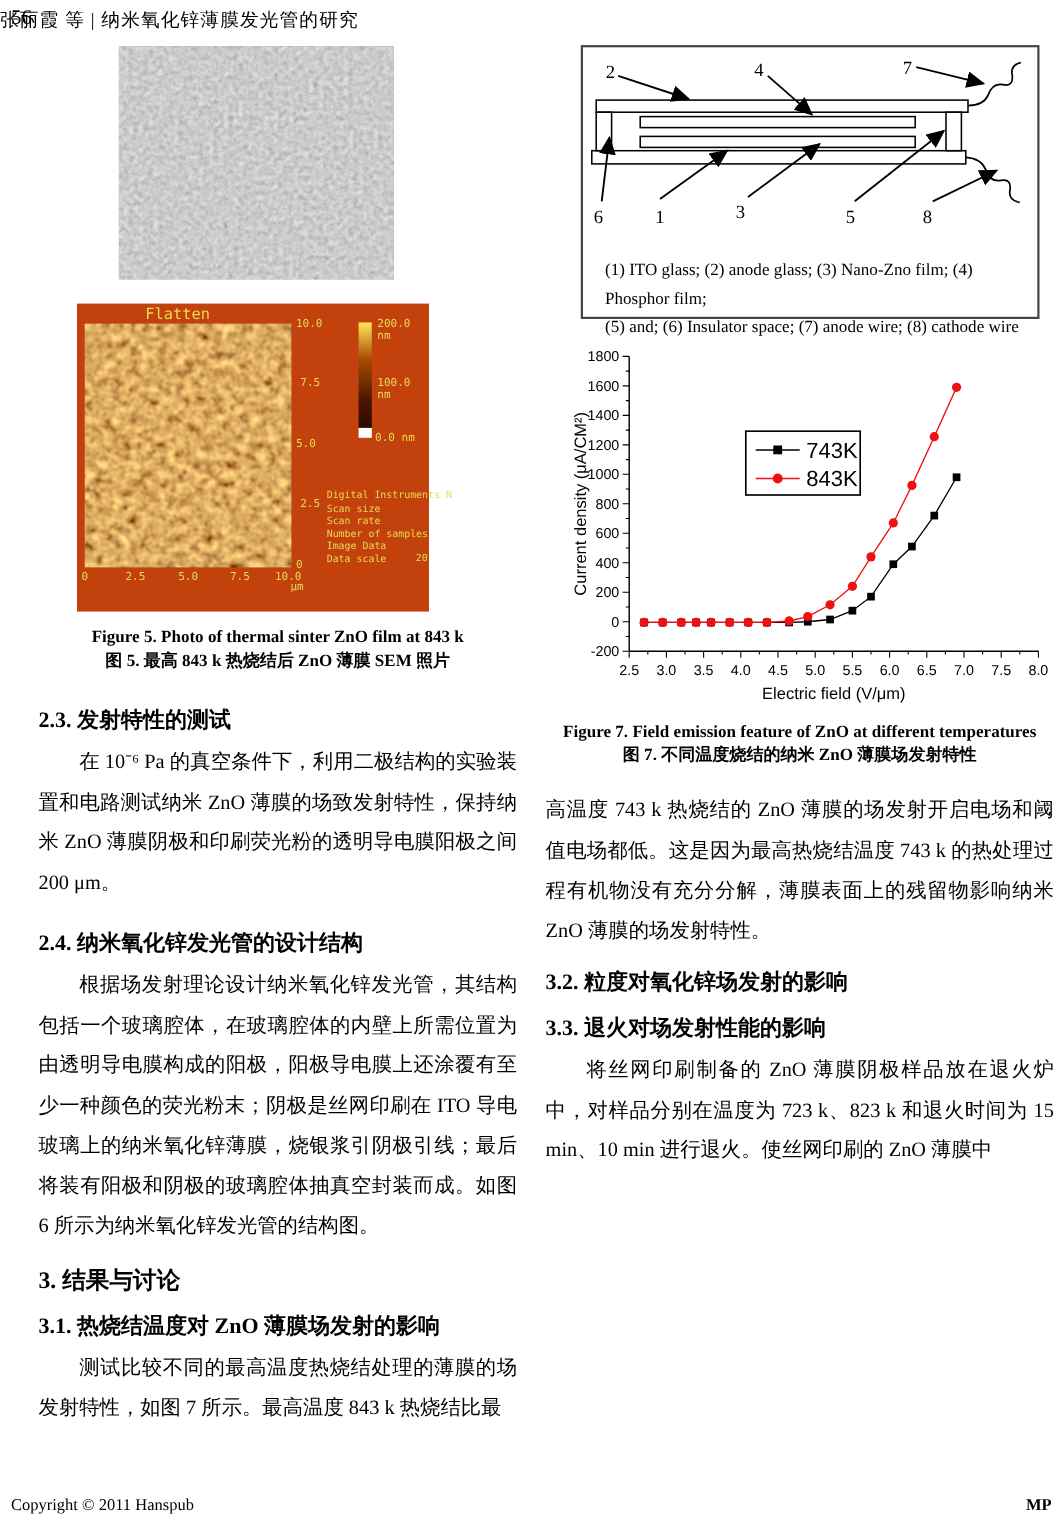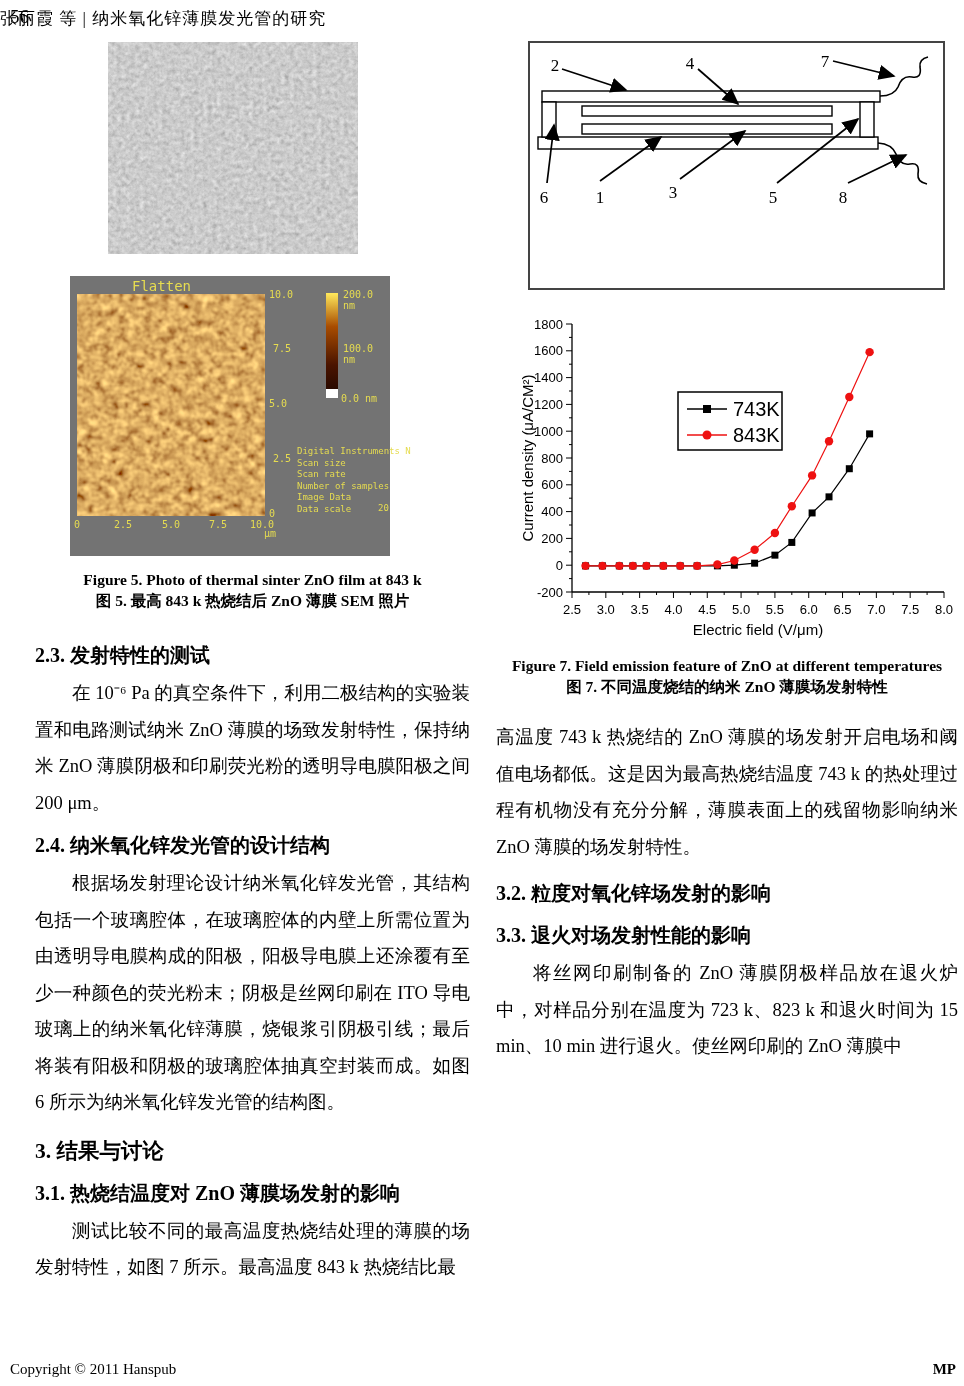--- a/index.html
+++ b/index.html
@@ -18,21 +18,21 @@
   .caption .en{font-size:15.5px;font-family:"Liberation Serif",serif;}
   .caption .zh{font-size:15.5px;}
   .heading{font-weight:bold;font-size:20px;margin:26px 0 0 0;line-height:28px;}
   .heading.big{font-size:21.5px;}
   .body-par{font-size:18.5px;line-height:36.5px;text-align:justify;margin:6px 0 0 0;text-indent:2em;}
   .body-par.noindent{text-indent:0;}
   
   .fig6-box{margin-left:32px;margin-top:1px;width:413px;height:245px;border:2px solid #444;background:#fff;position:relative;}
   .fig6-legend{position:absolute;left:20px;top:190px;width:380px;font-size:15.5px;line-height:26px;}
   
-  .afm-panel{position:relative;margin-left:35px;margin-top:22px;width:320px;height:280px;background:#737373;color:#e6dc50;}
+  .afm-panel{position:relative;margin-left:35px;margin-top:22px;width:320px;height:280px;background:#c2410c;color:#e6dc50;}
   .afm-title{position:absolute;left:62px;top:2px;font-size:14px;font-family:"DejaVu Sans Mono",monospace;}
   .afm-ticklabel{position:absolute;font-size:10px;font-family:"DejaVu Sans Mono",monospace;}
   .afm-info{position:absolute;left:227px;top:170px;font-size:9px;line-height:11.5px;font-family:"DejaVu Sans Mono",monospace;white-space:nowrap;}
   .afm-info-val{position:absolute;left:308px;top:227px;font-size:9px;font-family:"DejaVu Sans Mono",monospace;}
   .afm-scale-label{position:absolute;font-size:10px;font-family:"DejaVu Sans Mono",monospace;}
   .afm-unit{position:absolute;left:194px;top:252px;font-size:10px;font-family:"DejaVu Sans Mono",monospace;}
   
   .chart-wrap{margin-left:24px;margin-top:22px;width:440px;height:330px;}
   .tick{font-family:"Liberation Sans",sans-serif;font-size:13px;}
   .axis-label{font-family:"Liberation Sans",sans-serif;font-size:15px;}
@@ -115,21 +115,21 @@
     </div>
     <div class="afm-info-val">20</div>
   </div>
   <div class="caption">
     <div class="en">Figure 5. Photo of thermal sinter ZnO film at 843 k</div>
     <div class="zh">图 5.  最高 843 k 热烧结后 ZnO 薄膜 SEM 照片</div>
   </div>
 
   <div class="heading" style="margin-top:30px;">2.3.  发射特性的测试</div>
   <p class="body-par">在 10⁻⁶ Pa 的真空条件下，利用二极结构的实验装置和电路测试纳米 ZnO 薄膜的场致发射特性，保持纳米 ZnO 薄膜阴极和印刷荧光粉的透明导电膜阳极之间 200 μm。</p>
-  <div class="heading" style="margin-top:10px;">2.4.  纳米氧化锌发光管的设计结构</div>
+  <div class="heading" style="margin-top:23px;">2.4.  纳米氧化锌发光管的设计结构</div>
   <p class="body-par">根据场发射理论设计纳米氧化锌发光管，其结构包括一个玻璃腔体，在玻璃腔体的内壁上所需位置为由透明导电膜构成的阳极，阳极导电膜上还涂覆有至少一种颜色的荧光粉末；阴极是丝网印刷在 ITO 导电玻璃上的纳米氧化锌薄膜，烧银浆引阴极引线；最后将装有阳极和阴极的玻璃腔体抽真空封装而成。如图 6 所示为纳米氧化锌发光管的结构图。</p>
   <div class="heading big" style="margin-top:16px;">3.  结果与讨论</div>
   <div class="heading" style="margin-top:14px;">3.1.  热烧结温度对 ZnO 薄膜场发射的影响</div>
   <p class="body-par">测试比较不同的最高温度热烧结处理的薄膜的场发射特性，如图 7 所示。最高温度 843 k 热烧结比最</p>
 </div>
 
 <div class="col" id="col-right">
 
   <div class="fig6-box">
     <svg width="413" height="185" viewBox="0 0 413 185">
@@ -160,20 +160,24 @@
 
       <text class="fig6-num" x="25" y="28" text-anchor="middle">2</text>
       <text class="fig6-num" x="160" y="26" text-anchor="middle">4</text>
       <text class="fig6-num" x="295" y="24" text-anchor="middle">7</text>
       <text class="fig6-num" x="14" y="160" text-anchor="middle">6</text>
       <text class="fig6-num" x="70" y="160" text-anchor="middle">1</text>
       <text class="fig6-num" x="143" y="155" text-anchor="middle">3</text>
       <text class="fig6-num" x="243" y="160" text-anchor="middle">5</text>
       <text class="fig6-num" x="313" y="160" text-anchor="middle">8</text>
     </svg>
+    <div class="fig6-legend">
+      <div>(1) ITO glass; (2) anode glass; (3) Nano-Zno film; (4) Phosphor film;</div>
+      <div>(5) and; (6) Insulator space; (7) anode wire; (8) cathode wire</div>
+    </div>
   </div>
 
   <div class="chart-wrap">
     <svg id="chart-svg" width="440" height="330" viewBox="0 0 440 330">
         <line x1="52" y1="12" x2="52" y2="280" stroke="#000" stroke-width="1.3"></line>
         <line x1="52" y1="280" x2="424" y2="280" stroke="#000" stroke-width="1.3"></line>
         <line x1="52" y1="280" x2="52" y2="286" stroke="#000" stroke-width="1"></line>
         <line x1="68.9090909090909" y1="280" x2="68.9090909090909" y2="283" stroke="#000" stroke-width="1"></line>
         <line x1="85.81818181818181" y1="280" x2="85.81818181818181" y2="286" stroke="#000" stroke-width="1"></line>
         <line x1="102.72727272727272" y1="280" x2="102.72727272727272" y2="283" stroke="#000" stroke-width="1"></line>

